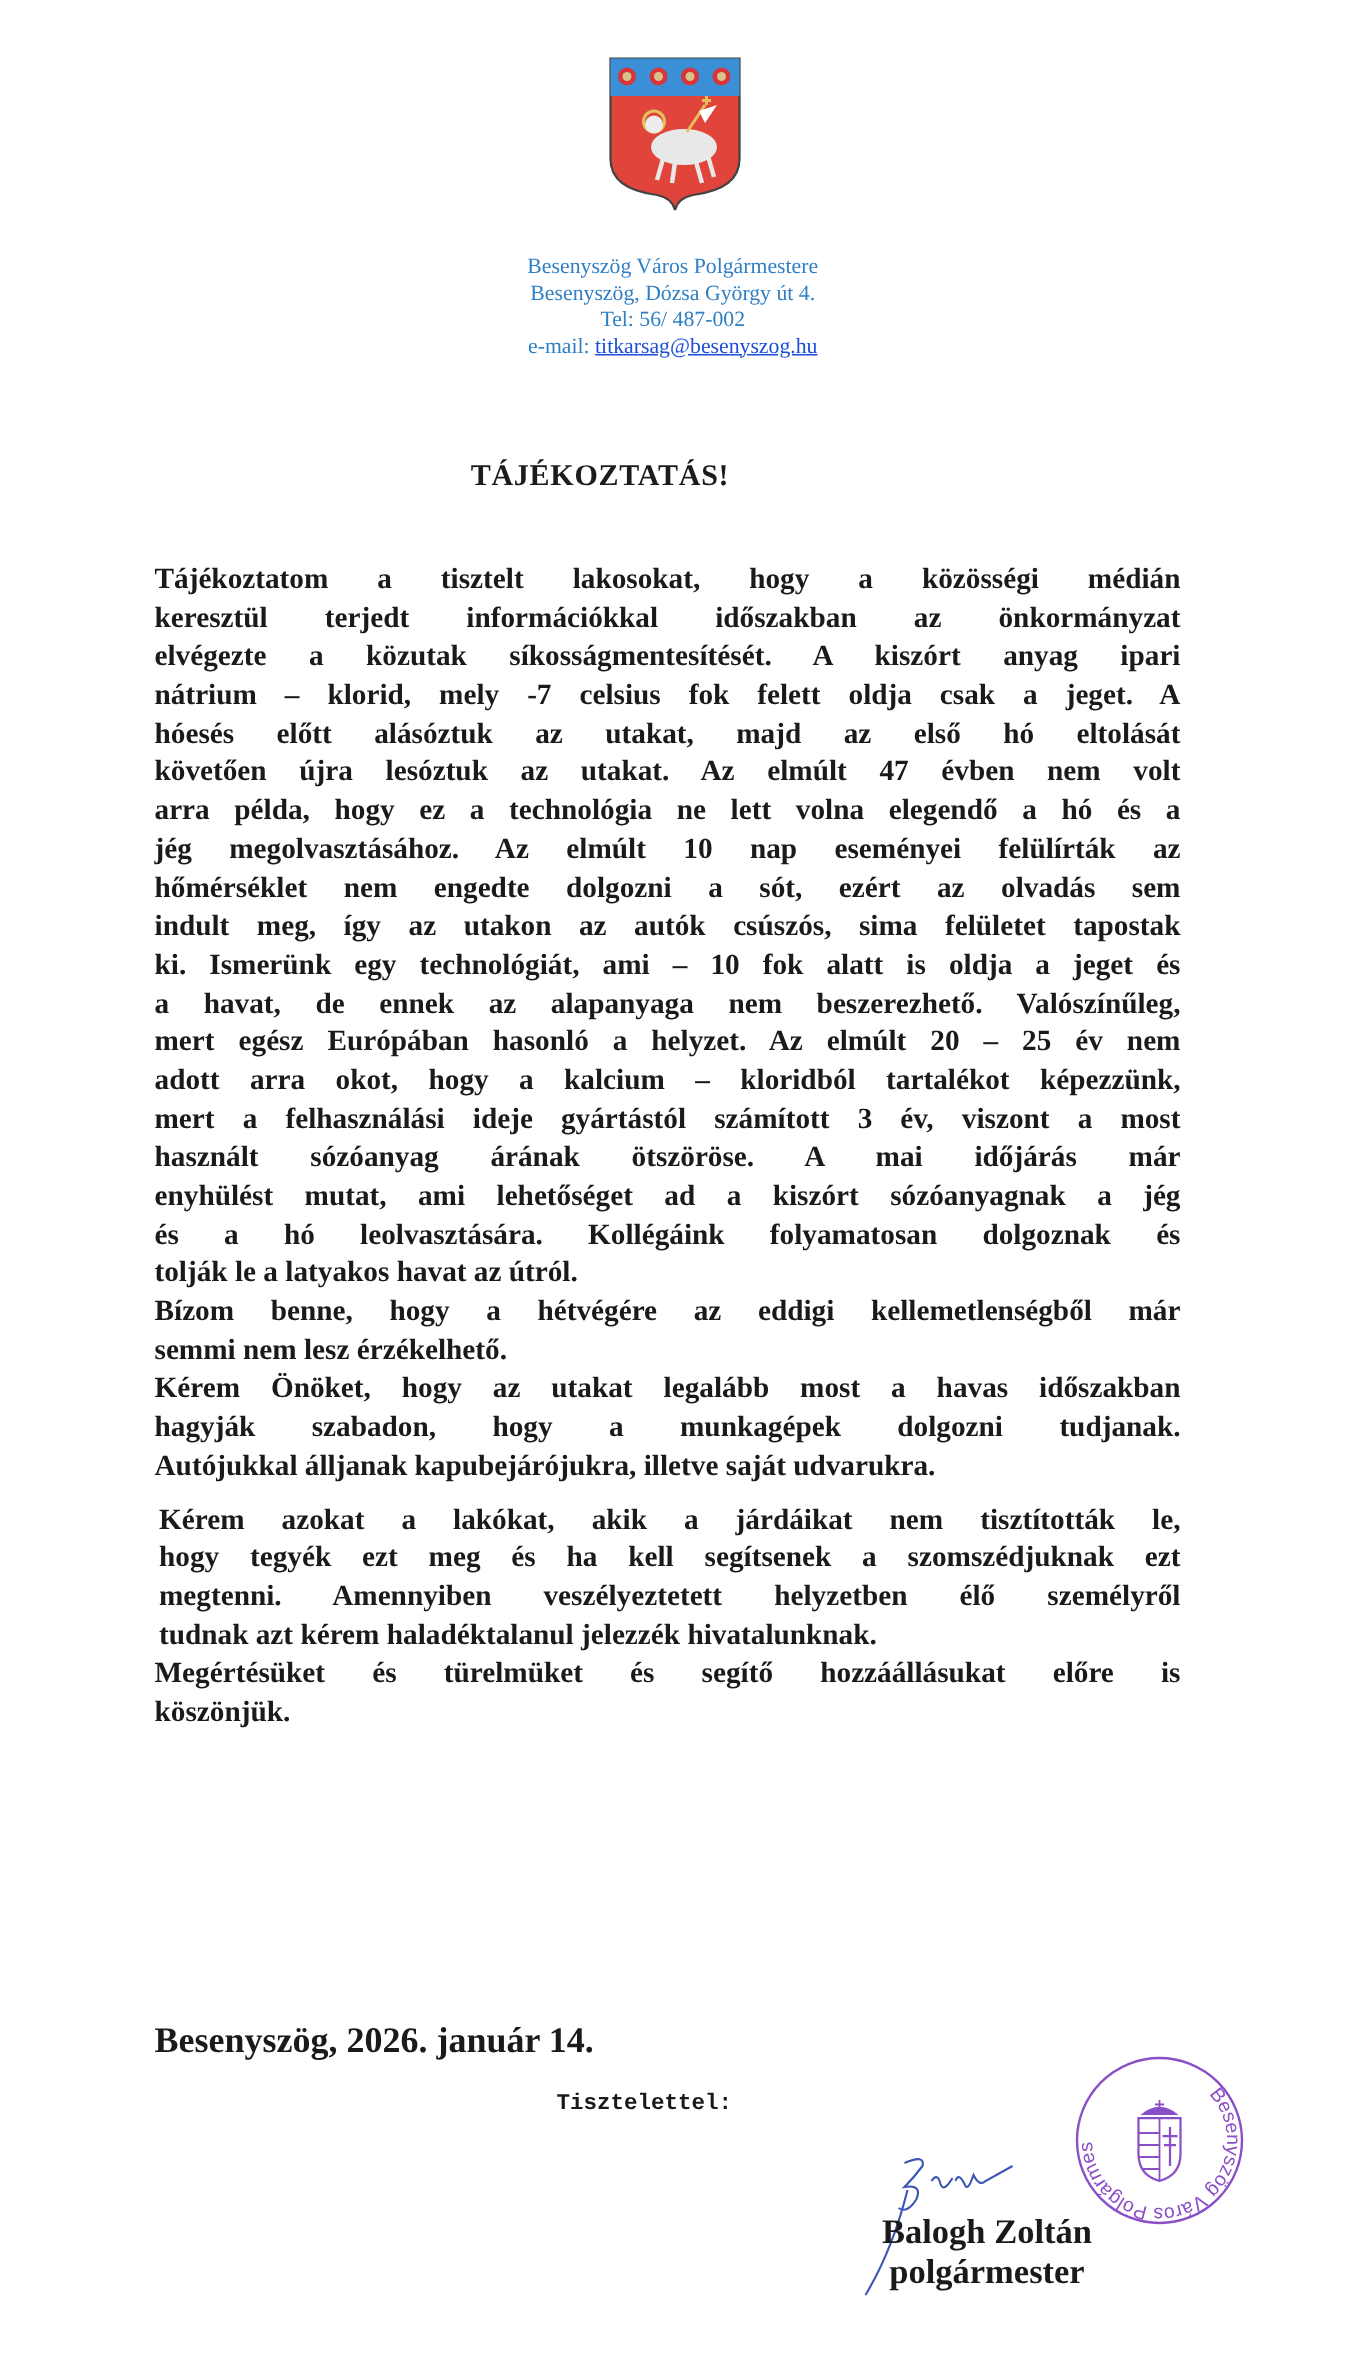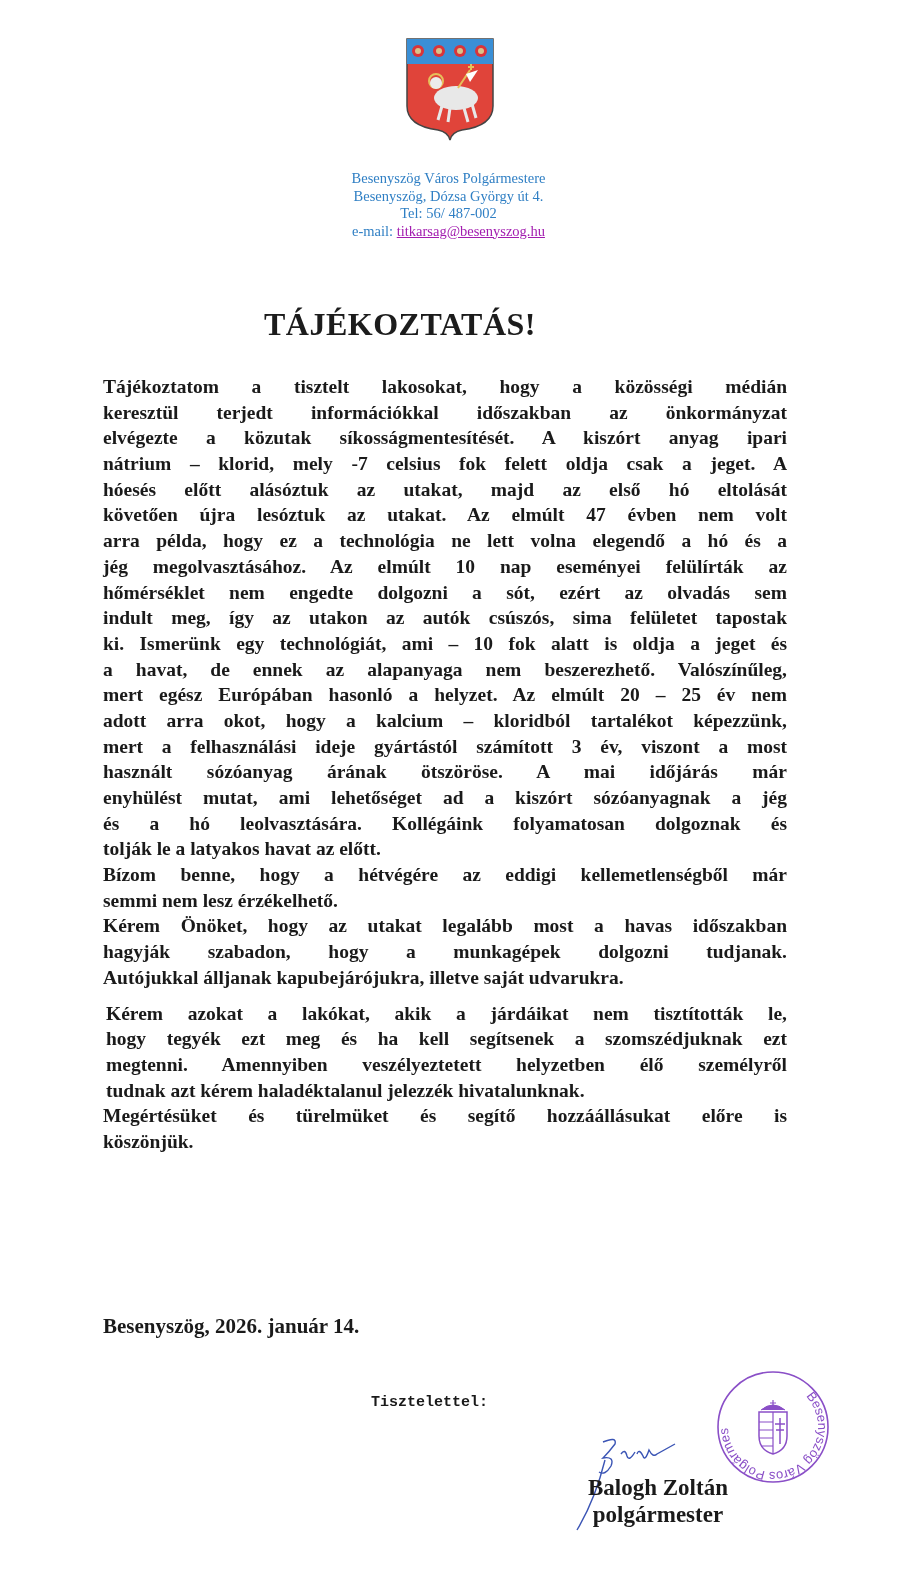--- a/index.html
+++ b/index.html
@@ -1,25 +1,25 @@
 <!DOCTYPE html>
 <html><head>
 <meta charset="utf-8">
 <style>
   html, body { margin: 0; padding: 0; background: #ffffff; }
   body { width: 897px; height: 1580px; position: relative; overflow: hidden; font-family: "Liberation Serif", serif; color: #1a1a1a; }
   .crest { position: absolute; left: 404px; top: 36px; width: 92px; height: 106px; }
   .letterhead { position: absolute; left: 0; width: 897px; top: 170px; text-align: center; color: #2f7fc4; font-size: 14.5px; line-height: 17.5px; }
-  .letterhead .email-link { text-decoration: underline; color: #a21caf; }
-  .title { position: absolute; top: 306px; left: 0; width: 800px; text-align: center; font-weight: bold; font-size: 32px; letter-spacing: 0.5px; color: #1c1c1c; }
+  .letterhead .email-link { text-decoration: underline; color: #1d4ed8; }
+  .title { position: absolute; top: 306px; left: 0; width: 800px; text-align: center; font-weight: bold; font-size: 20px; letter-spacing: 0.5px; color: #1c1c1c; }
   .body { position: absolute; left: 103px; width: 684px; top: 374px; font-weight: bold; font-size: 19.5px; line-height: 25.7px; }
   .line { display: block; text-align: justify; text-align-last: justify; white-space: nowrap; height: 25.7px; }
   .pline { display: block; height: 25.7px; white-space: nowrap; }
   .indent { padding-left: 3px; }
-  .date { position: absolute; left: 103px; top: 1314px; font-weight: bold; font-size: 21px; }
+  .date { position: absolute; left: 103px; top: 1348px; font-weight: bold; font-size: 24px; }
   .regards { position: absolute; left: 371px; top: 1394px; font-weight: bold; font-size: 15px; font-family: Liberation Mono, monospace; }
   .sig-name { position: absolute; left: 588px; top: 1474px; font-weight: bold; font-size: 23px; text-align: center; line-height: 27px; }
   .signature { position: absolute; left: 565px; top: 1430px; width: 160px; height: 110px; }
   .stamp { position: absolute; left: 716px; top: 1370px; width: 114px; height: 114px; }
 </style>
 </head>
 <body>
 
 <svg class="crest" viewBox="0 0 92 106">
   <path d="M3 3 H89 V70 Q89 90 58 94 Q48 96 46 104 Q44 96 34 94 Q3 90 3 70 Z" fill="#e0443a" stroke="#444" stroke-width="1.5"></path>
@@ -76,21 +76,21 @@
       <div class="line">hőmérséklet nem engedte dolgozni a sót, ezért az olvadás sem</div>
       <div class="line">indult meg, így az utakon az autók csúszós, sima felületet tapostak</div>
       <div class="line">ki. Ismerünk egy technológiát, ami – 10 fok alatt is oldja a jeget és</div>
       <div class="line">a havat, de ennek az alapanyaga nem beszerezhető. Valószínűleg,</div>
       <div class="line">mert egész Európában hasonló a helyzet. Az elmúlt 20 – 25 év nem</div>
       <div class="line">adott arra okot, hogy a kalcium – kloridból tartalékot képezzünk,</div>
       <div class="line">mert a felhasználási ideje gyártástól számított 3 év, viszont a most</div>
       <div class="line">használt sózóanyag árának ötszöröse. A mai időjárás már</div>
       <div class="line">enyhülést mutat, ami lehetőséget ad a kiszórt sózóanyagnak a jég</div>
       <div class="line">és a hó leolvasztására. Kollégáink folyamatosan dolgoznak és</div>
-      <div class="pline">tolják le a latyakos havat az előtt.</div>
+      <div class="pline">tolják le a latyakos havat az útról.</div>
     </div>
     <div>
       <div class="line">Bízom benne, hogy a hétvégére az eddigi kellemetlenségből már</div>
       <div class="pline">semmi nem lesz érzékelhető.</div>
     </div>
     <div>
       <div class="line">Kérem Önöket, hogy az utakat legalább most a havas időszakban</div>
       <div class="line">hagyják szabadon, hogy a munkagépek dolgozni tudjanak.</div>
       <div class="pline">Autójukkal álljanak kapubejárójukra, illetve saját udvarukra.</div>
     </div>

